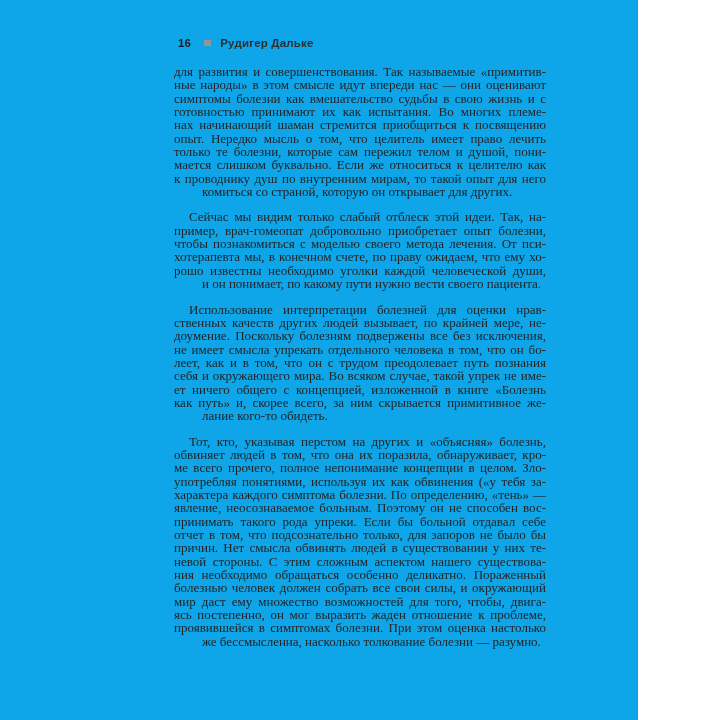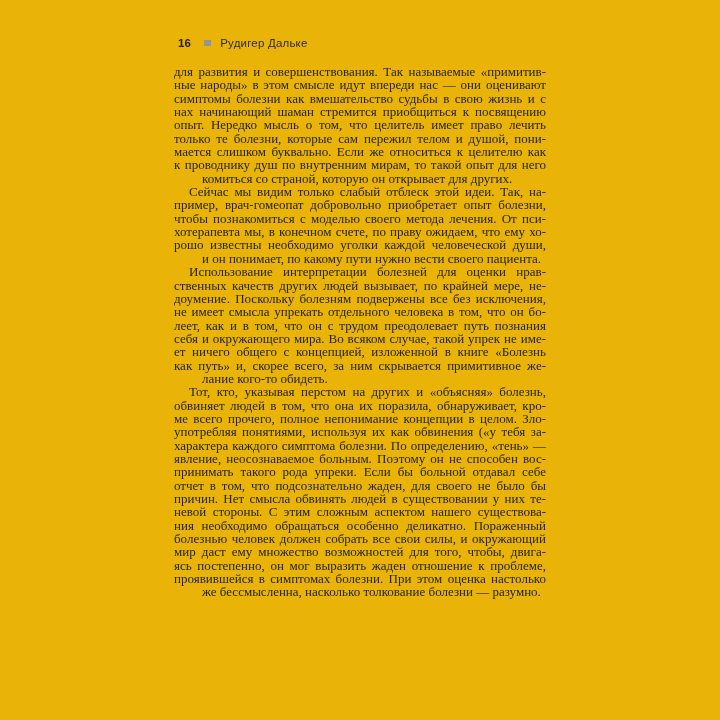--- a/index.html
+++ b/index.html
@@ -5,23 +5,23 @@
   html, body {
     margin: 0;
     padding: 0;
     background: #ffffff;
     width: 720px;
     height: 720px;
     overflow: hidden;
   }
   .page {
     position: relative;
-    width: 720px;
+    width: 638px;
     height: 720px;
-    background: #eab308;
+    background: #0ea5e9;
   }
   .header {
     position: absolute;
     left: 178px;
     top: 37px;
     display: flex;
     align-items: center;
     font-family: "Liberation Sans", sans-serif;
     font-size: 11.5px;
     color: #2b2b2b;
@@ -33,20 +33,21 @@
   }
   .sep-square {
     display: inline-block;
     width: 7px;
     height: 6px;
     background: #949494;
     margin: 0 9px 0 13px;
   }
   .author {
     color: #2e2e2e;
+    font-weight: bold;
   }
   .text-block {
     position: absolute;
     left: 174px;
     top: 65px;
     width: 372px;
     font-family: "Liberation Serif", "DejaVu Serif", serif;
     font-size: 13px;
     color: #242424;
   }
@@ -59,38 +60,40 @@
     text-align: justify;
     text-align-last: justify;
     overflow: visible;
   }
   .line.last {
     text-align-last: left;
     margin-left: 28px;
   }
   .line.indent {
     padding-left: 15px;
+    margin-top: 12px;
   }
 </style>
 </head>
 <body>
 
 <div class="page">
 
   <div class="header">
     <span class="page-num">16</span>
     <span class="sep-square"></span>
     <span class="author">Рудигер Дальке</span>
   </div>
 
   <div class="text-block">
       <div class="paragraph">
         <div class="line">для развития и совершенствования. Так называемые «примитив-</div>
         <div class="line">ные народы» в этом смысле идут впереди нас — они оценивают</div>
         <div class="line">симптомы болезни как вмешательство судьбы в свою жизнь и с</div>
+        <div class="line">готовностью принимают их как испытания. Во многих племе-</div>
         <div class="line">нах начинающий шаман стремится приобщиться к посвящению</div>
         <div class="line">опыт. Нередко мысль о том, что целитель имеет право лечить</div>
         <div class="line">только те болезни, которые сам пережил телом и душой, пони-</div>
         <div class="line">мается слишком буквально. Если же относиться к целителю как</div>
         <div class="line">к проводнику душ по внутренним мирам, то такой опыт для него</div>
         <div class="line last">комиться со страной, которую он открывает для других.</div>
       </div>
       <div class="paragraph">
         <div class="line indent">Сейчас мы видим только слабый отблеск этой идеи. Так, на-</div>
         <div class="line">пример, врач-гомеопат добровольно приобретает опыт болезни,</div>
@@ -111,21 +114,21 @@
         <div class="line last">лание кого-то обидеть.</div>
       </div>
       <div class="paragraph">
         <div class="line indent">Тот, кто, указывая перстом на других и «объясняя» болезнь,</div>
         <div class="line">обвиняет людей в том, что она их поразила, обнаруживает, кро-</div>
         <div class="line">ме всего прочего, полное непонимание концепции в целом. Зло-</div>
         <div class="line">употребляя понятиями, используя их как обвинения («у тебя за-</div>
         <div class="line">характера каждого симптома болезни. По определению, «тень» —</div>
         <div class="line">явление, неосознаваемое больным. Поэтому он не способен вос-</div>
         <div class="line">принимать такого рода упреки. Если бы больной отдавал себе</div>
-        <div class="line">отчет в том, что подсознательно жаден, для своего не было бы</div>
+        <div class="line">отчет в том, что подсознательно только, для запоров не было бы</div>
         <div class="line">причин. Нет смысла обвинять людей в существовании у них те-</div>
         <div class="line">невой стороны. С этим сложным аспектом нашего существова-</div>
         <div class="line">ния необходимо обращаться особенно деликатно. Пораженный</div>
         <div class="line">болезнью человек должен собрать все свои силы, и окружающий</div>
         <div class="line">мир даст ему множество возможностей для того, чтобы, двига-</div>
         <div class="line">ясь постепенно, он мог выразить жаден отношение к проблеме,</div>
         <div class="line">проявившейся в симптомах болезни. При этом оценка настолько</div>
         <div class="line last">же бессмысленна, насколько толкование болезни — разумно.</div>
       </div>
     </div>

